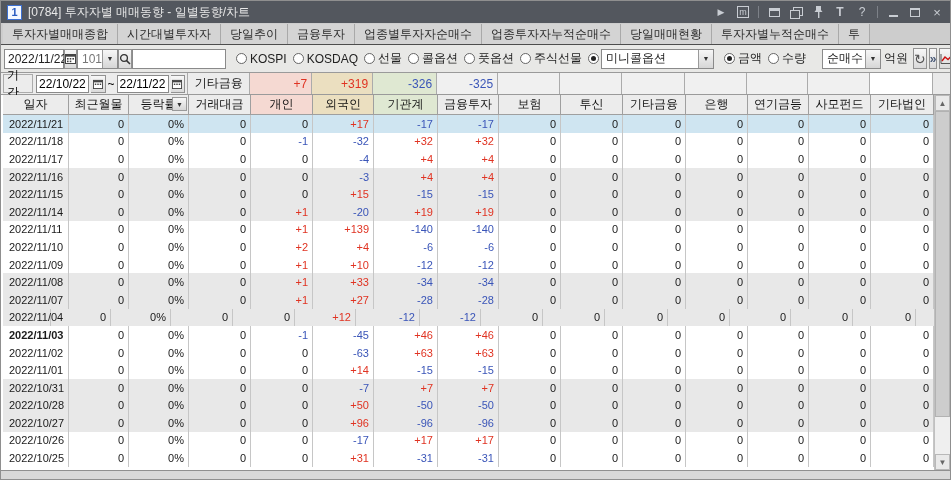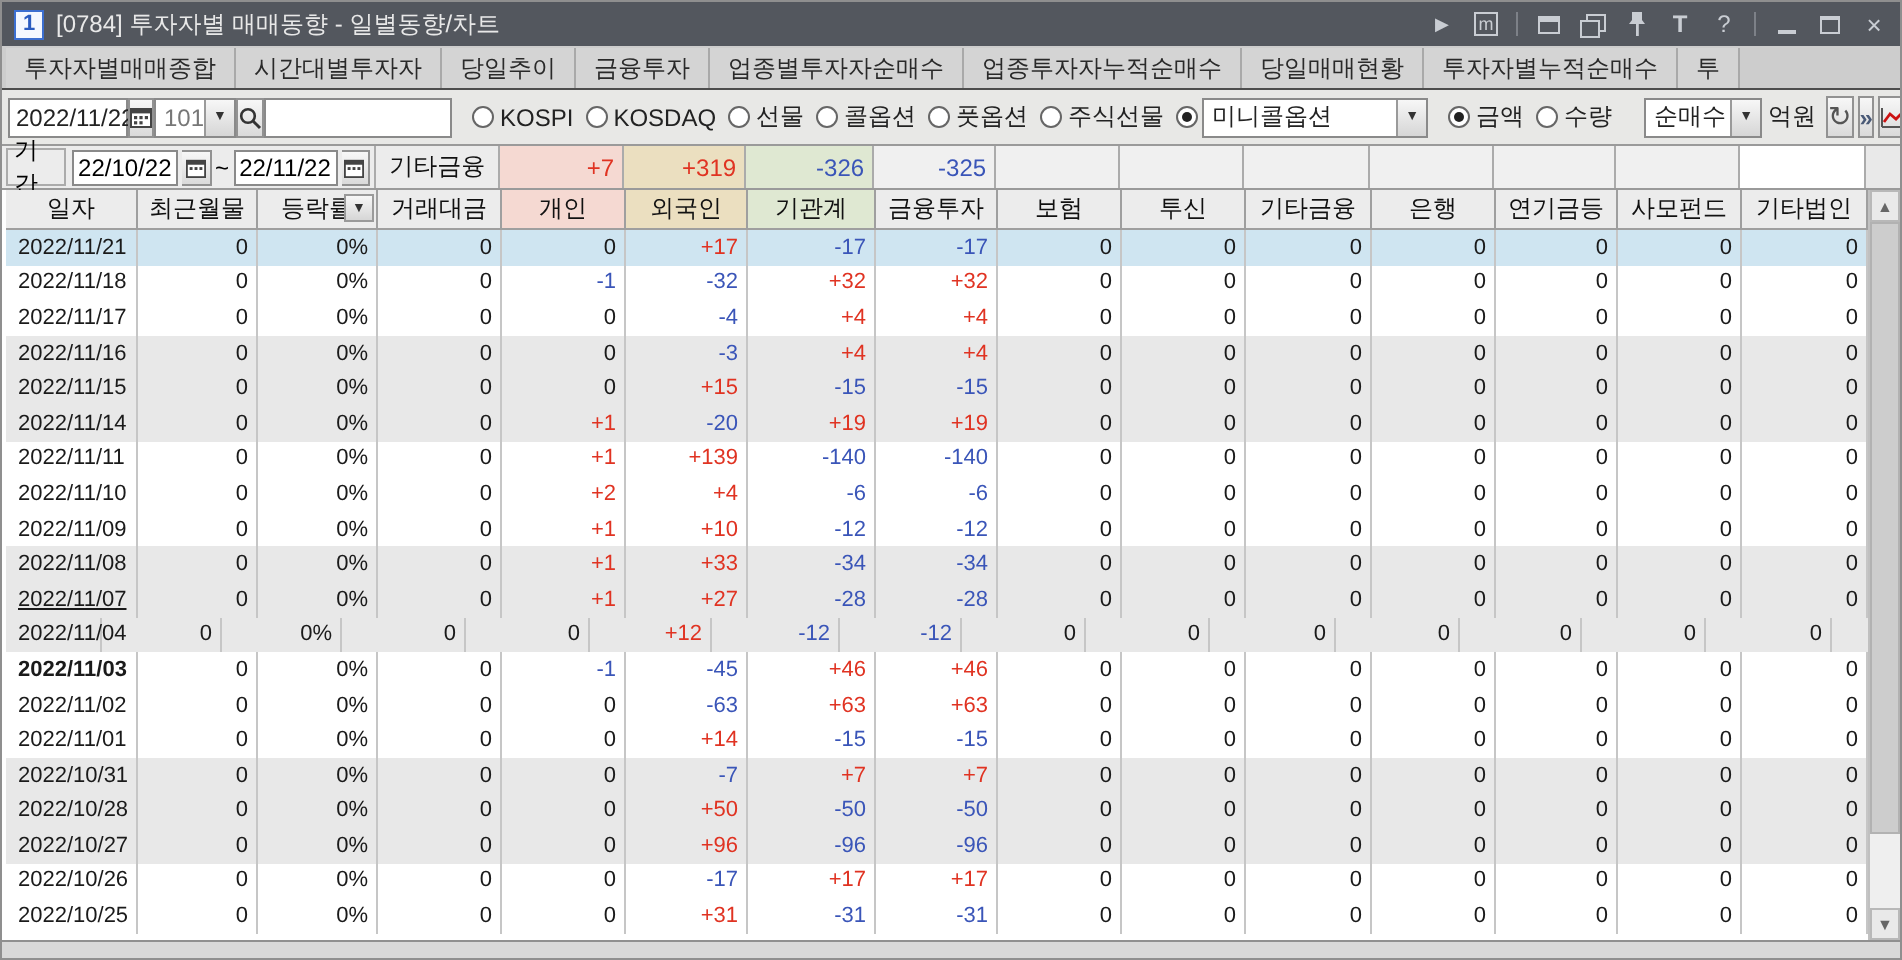--- a/index.html
+++ b/index.html
@@ -471,21 +471,21 @@
             <div class="tcell a-right" style="width: 61px; color: rgb(58, 85, 184);">-34</div>
             <div class="tcell a-right" style="width: 62px;">0</div>
             <div class="tcell a-right" style="width: 62px;">0</div>
             <div class="tcell a-right" style="width: 63px;">0</div>
             <div class="tcell a-right" style="width: 62px;">0</div>
             <div class="tcell a-right" style="width: 61px;">0</div>
             <div class="tcell a-right" style="width: 62px;">0</div>
             <div class="tcell a-right" style="width: 63px;">0</div>
           </div>
           <div class="trow band">
-            <div class="tcell a-left" style="width: 66px; text-decoration: underline;">2022/11/07</div>
+            <div class="tcell a-left" style="width: 66px;">2022/11/07</div>
             <div class="tcell a-right" style="width: 60px;">0</div>
             <div class="tcell a-right" style="width: 60px;">0%</div>
             <div class="tcell a-right" style="width: 62px;">0</div>
             <div class="tcell a-right" style="width: 62px; color: rgb(224, 51, 34);">+1</div>
             <div class="tcell a-right" style="width: 61px; color: rgb(224, 51, 34);">+27</div>
             <div class="tcell a-right" style="width: 64px; color: rgb(58, 85, 184);">-28</div>
             <div class="tcell a-right" style="width: 61px; color: rgb(58, 85, 184);">-28</div>
             <div class="tcell a-right" style="width: 62px;">0</div>
             <div class="tcell a-right" style="width: 62px;">0</div>
             <div class="tcell a-right" style="width: 63px;">0</div>

